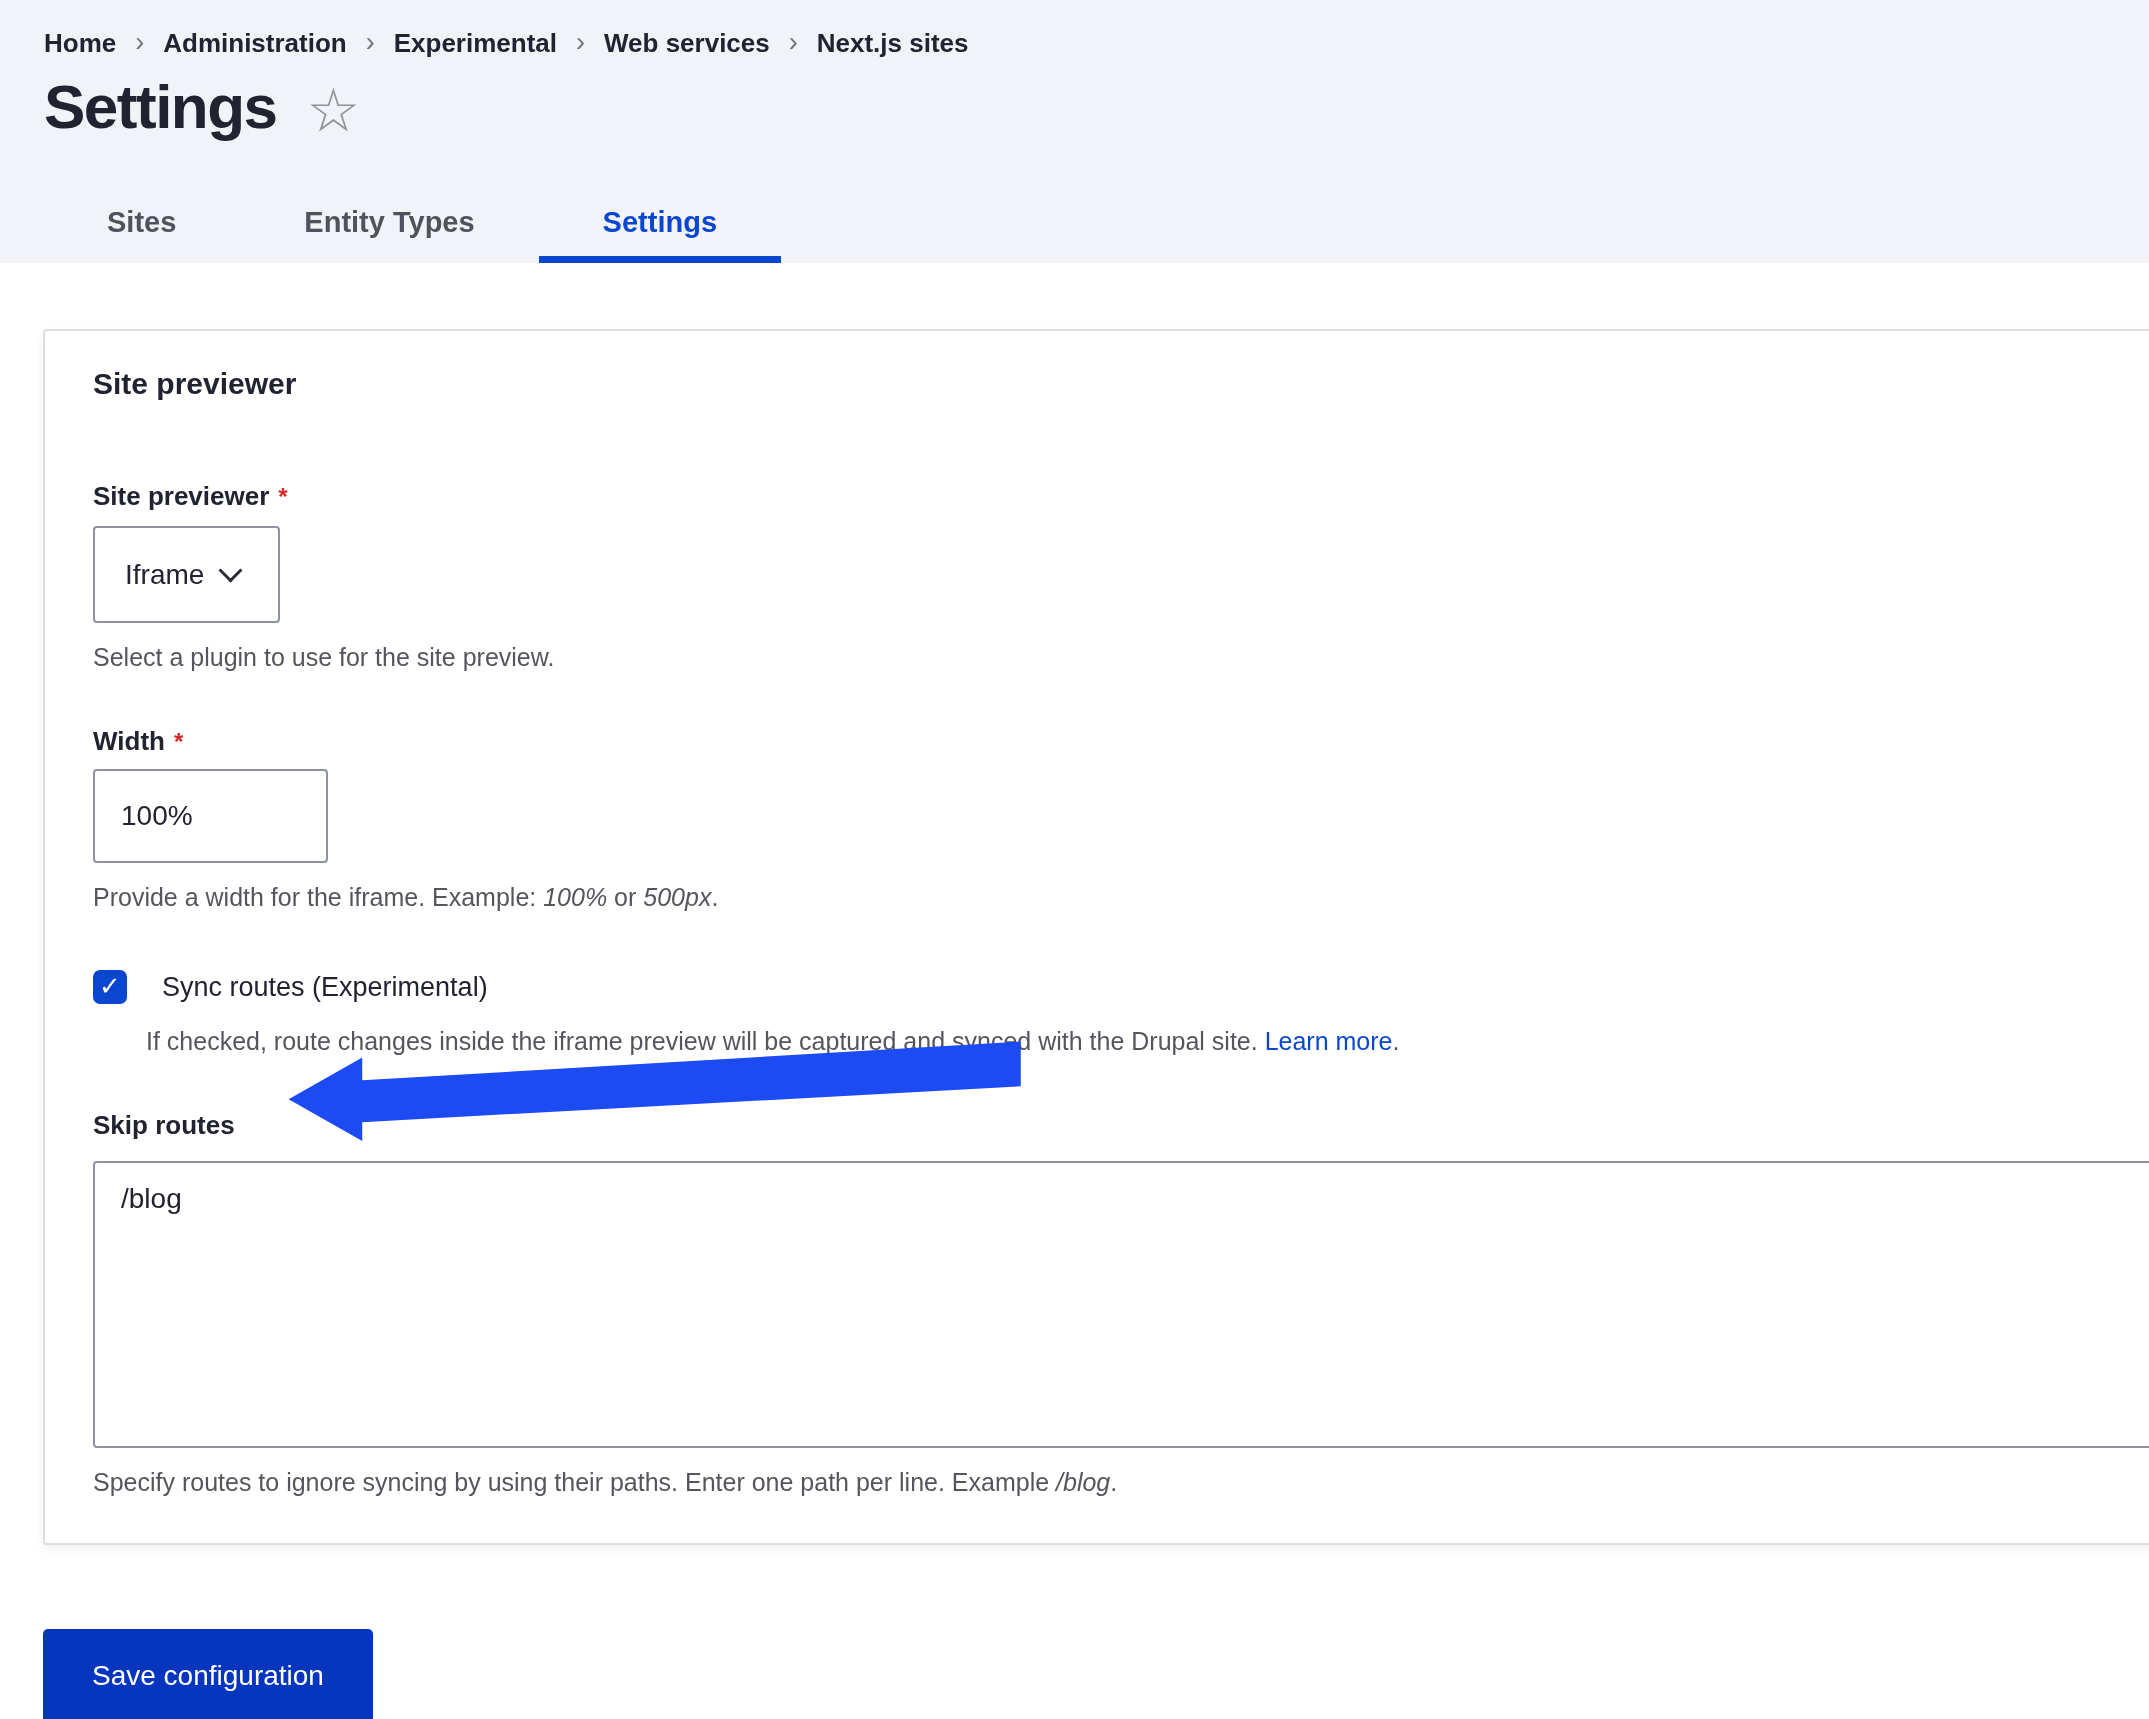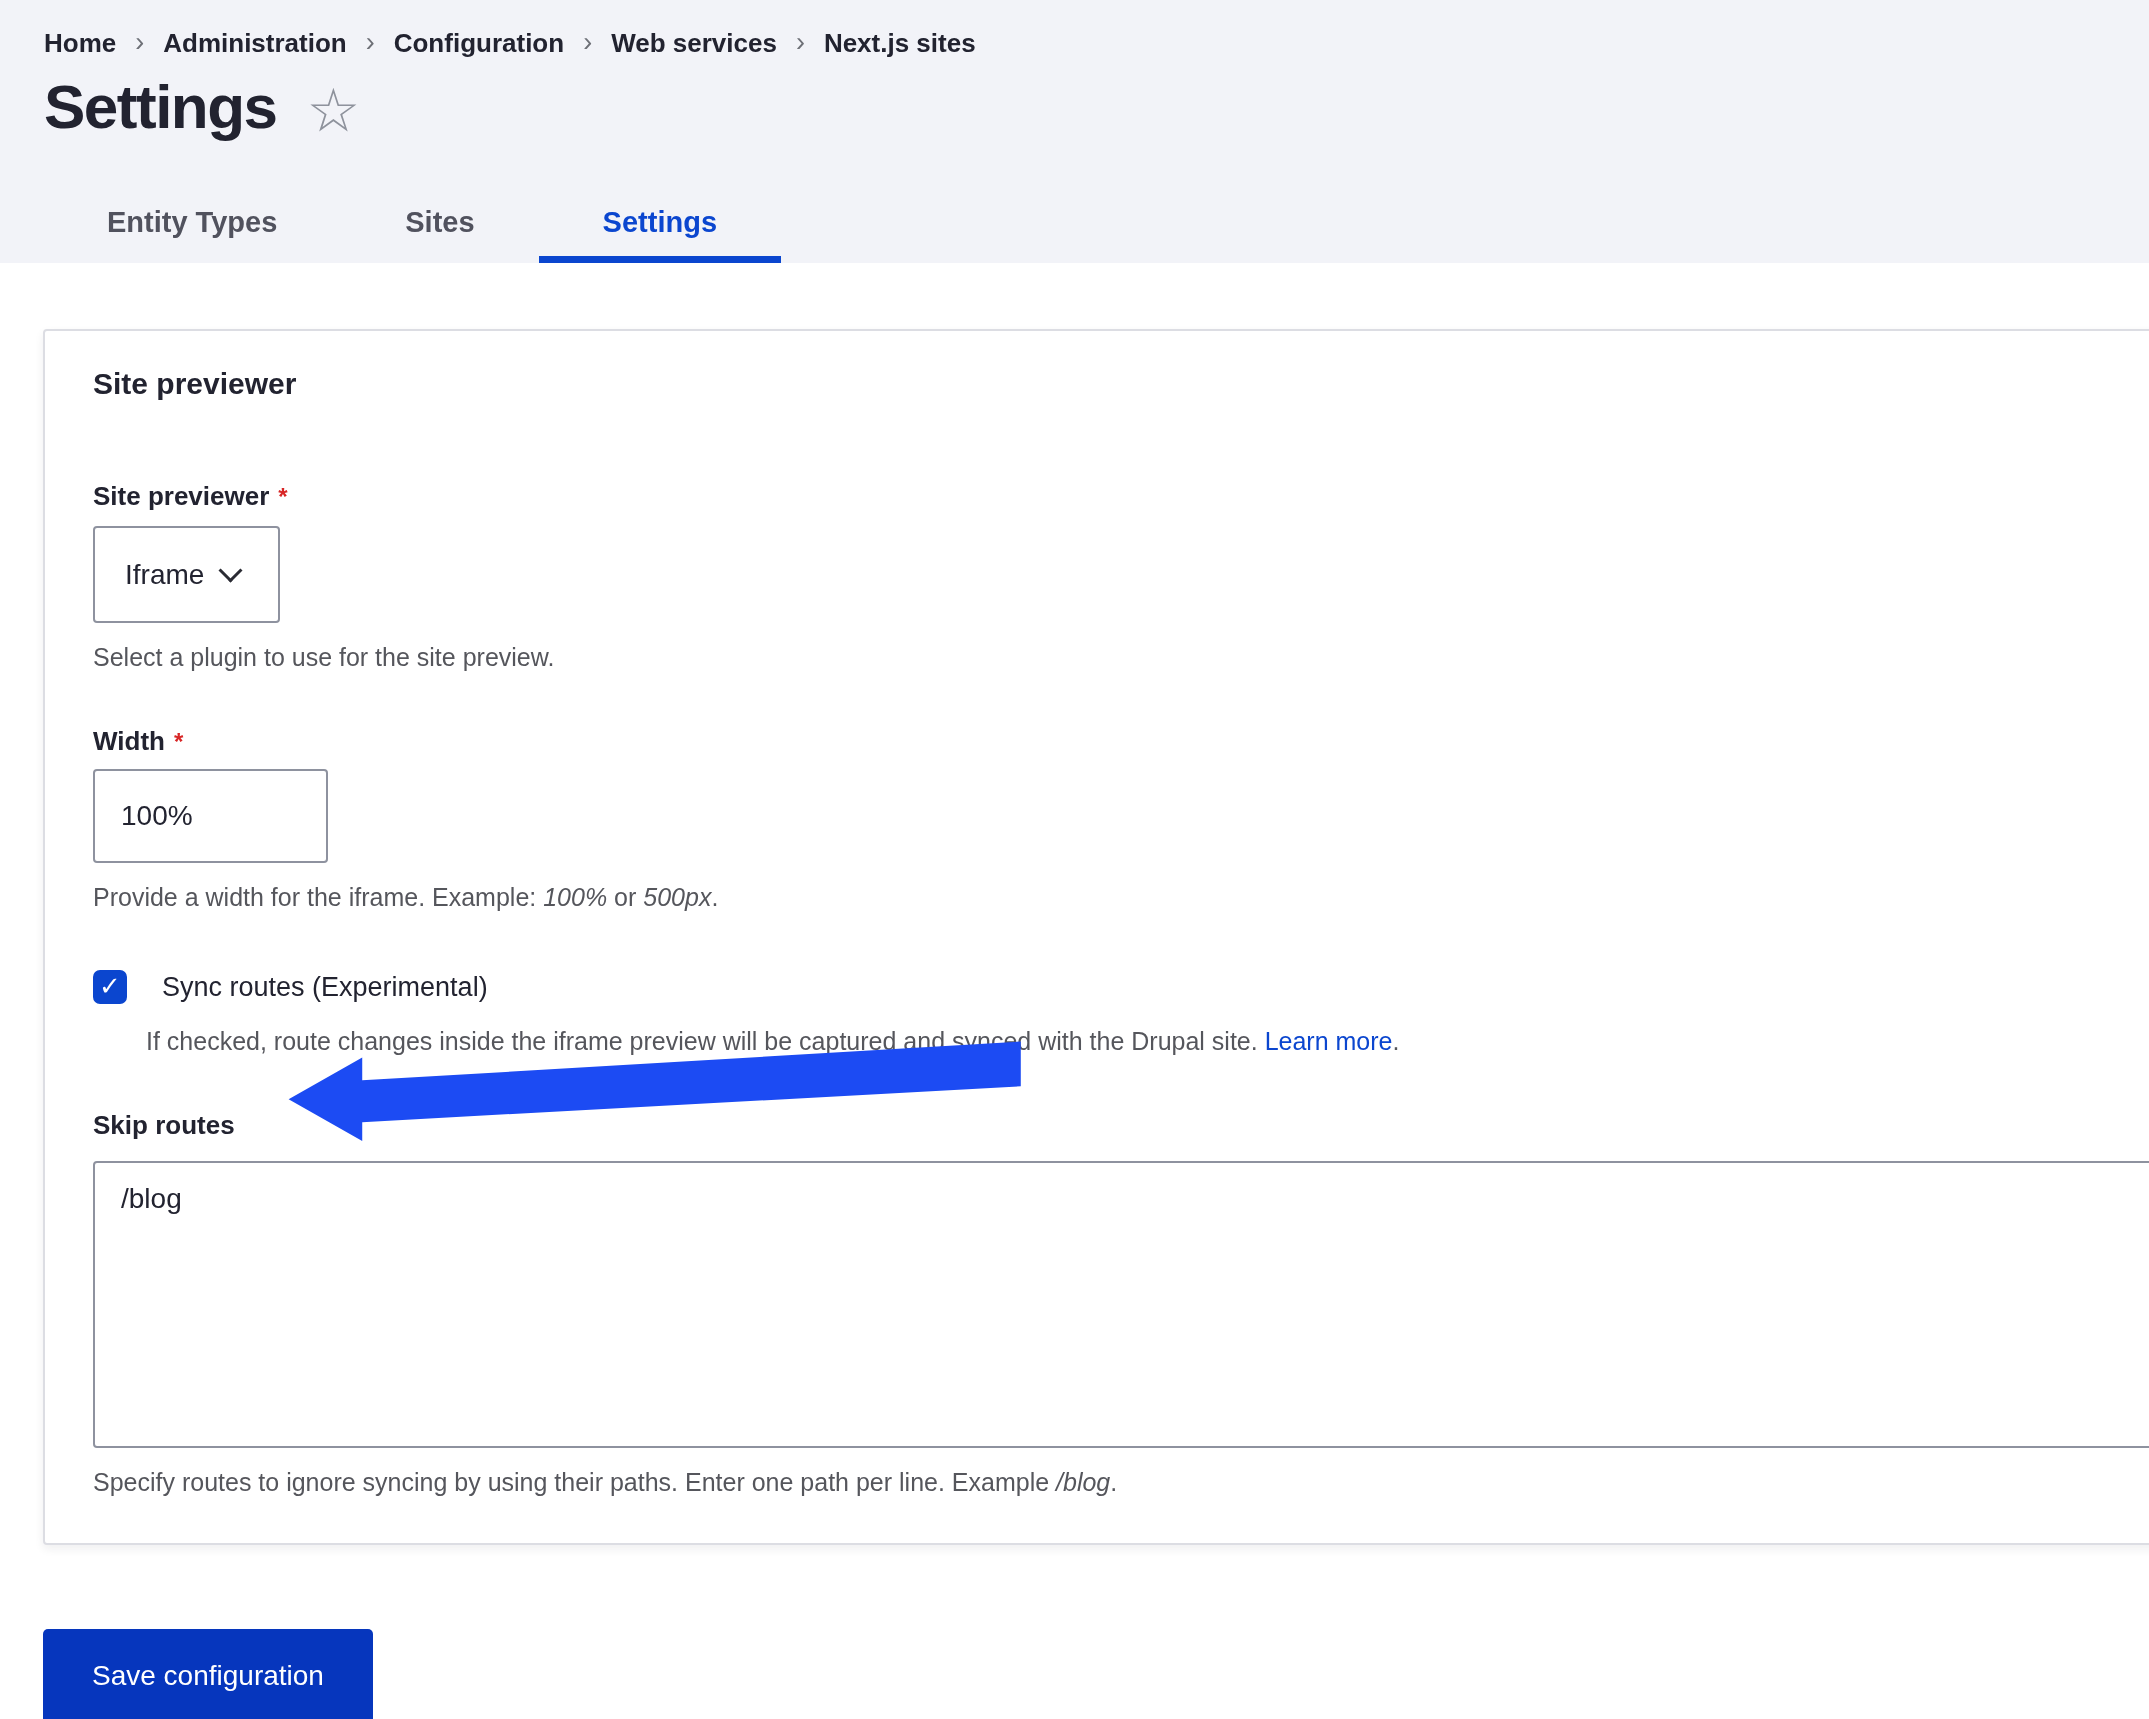--- a/index.html
+++ b/index.html
@@ -64,35 +64,35 @@
 </style>
 </head>
 <body>
 
 <div class="header">
   <nav class="breadcrumb">
     <a>Home</a>
     <span class="crumb-sep">›</span>
     <a>Administration</a>
     <span class="crumb-sep">›</span>
-    <a>Configuration</a>
+    <a>Experimental</a>
     <span class="crumb-sep">›</span>
     <a>Web services</a>
     <span class="crumb-sep">›</span>
     <a>Next.js sites</a>
   </nav>
 
   <div class="title-row">
     <h1 class="page-title">Settings</h1>
     <span class="star">☆</span>
   </div>
 
   <div class="tabs">
+    <div class="tab">Sites</div>
     <div class="tab">Entity Types</div>
-    <div class="tab">Sites</div>
     <div class="tab active">Settings</div>
   </div>
 </div>
 
 <main>
   <section class="card">
     <h2 class="section-title">Site previewer</h2>
 
     <div class="field first">
       <div class="field-label">

